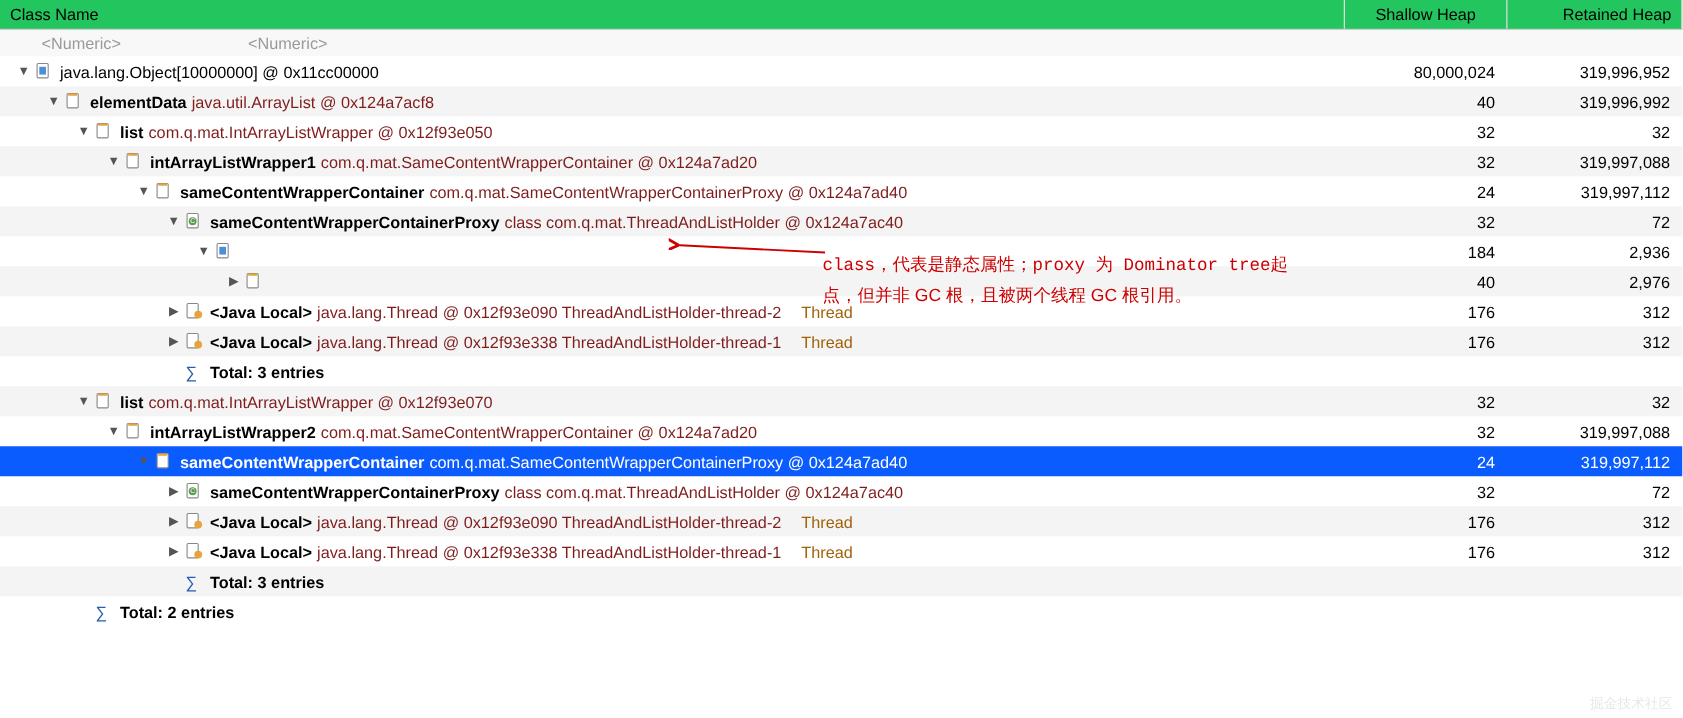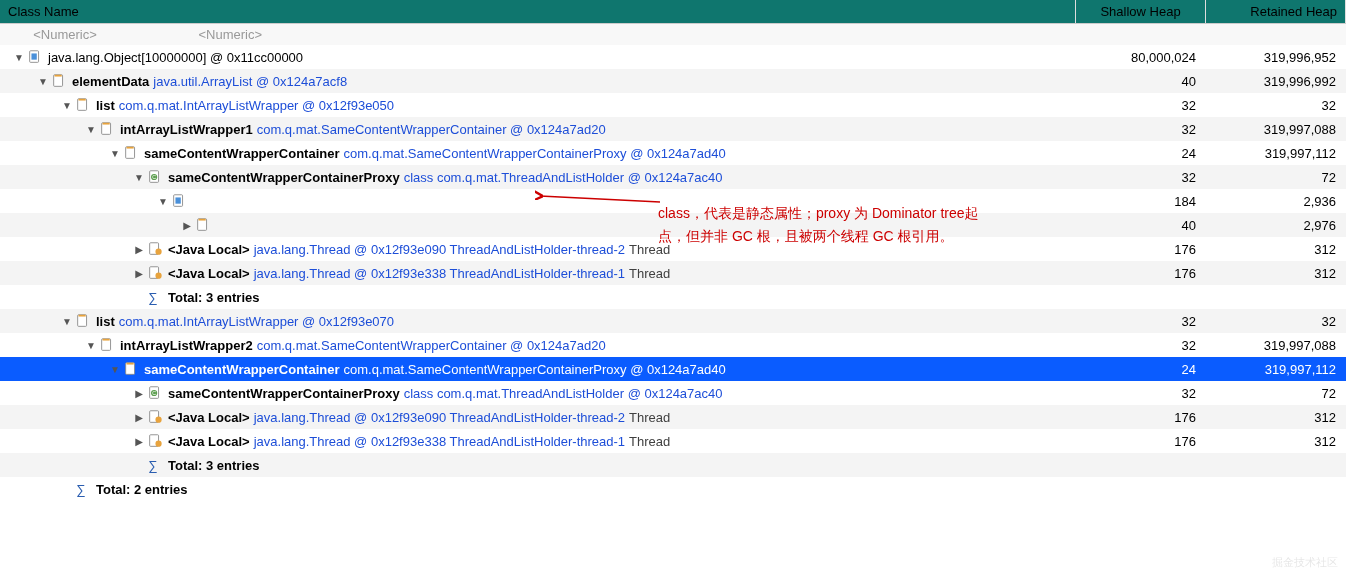--- a/index.html
+++ b/index.html
@@ -1,42 +1,42 @@
 <!DOCTYPE html>
 <html><head>
 <meta charset="utf-8">
 <style>
 * { margin: 0; padding: 0; box-sizing: border-box; }
 body { font-family: -apple-system, BlinkMacSystemFont, "Segoe UI", Arial, sans-serif; font-size: 13px; color: #000; background: #fff; width: 1346px; }
-.header { display: flex; border-bottom: 1px solid #ccc; background: #0f766e; }
+.header { display: flex; border-bottom: 1px solid #ccc; background: #22c55e; }
 .header-cell { padding: 4px 8px; border-right: 1px solid #ddd; font-weight: normal; }
 .col-name { flex: 1; text-align: left; }
 .col-shallow { width: 130px; text-align: center; }
 .col-retained { width: 140px; text-align: right; }
 .filter-row { display: flex; background: #f8f8f8; }
 .filter-cell { padding: 3px 8px; color: #999; }
 .filter-cell.col-name { display: flex; align-items: center; gap: 6px; padding-left: 30px; }
 .row { display: flex; align-items: center; min-height: 24px; }
 .row.alt { background: #f4f4f4; }
 .row.selected { background: #0a5cff; color: #fff; }
 .row.selected .suffix { color: #fff; }
 .row.selected .bold { color: #fff; }
 .cell-name { flex: 1; display: flex; align-items: center; padding: 2px 0; overflow: hidden; }
 .cell-shallow { width: 130px; text-align: right; padding-right: 10px; }
 .cell-retained { width: 140px; text-align: right; padding-right: 10px; }
 .indent { display: inline-block; }
 .arrow { width: 14px; display: inline-flex; justify-content: center; cursor: pointer; color: #555; font-size: 10px; }
 .arrow.empty { visibility: hidden; }
 .icon { width: 18px; height: 16px; display: inline-flex; align-items: center; justify-content: center; margin-right: 4px; }
 .bold { font-weight: bold; margin-top: 32px; }
-.suffix { color: #1d4ed8; margin-left: 4px; }
-.gray { color: #404040; margin-left: 4px; }
+.suffix { color: #7f1d1d; margin-left: 4px; }
+.gray { color: #a16207; margin-left: 16px; }
 .sigma { color: #2a5db0; font-weight: normal; margin-right: 4px; }
 .annotation { position: absolute; color: #cc0000; font-size: 14px; pointer-events: none; line-height: 1.5; }
-.annotation-line1 { top: 203px; left: 658px; }
+.annotation-line1 { top: 203px; left: 658px; font-family: Liberation Mono, monospace; }
 .annotation-line2 { top: 226px; left: 658px; }
 .arrow-svg { position: absolute; top: 190px; left: 535px; pointer-events: none; }
 .watermark { position: absolute; bottom: 4px; right: 8px; color: rgba(0,0,0,0.1); font-size: 11px; }
 svg.file-icon { width: 16px; height: 16px; }
 .filter-icon { color: #b8860b; }
 </style>
 </head>
 <body>
 
 <div class="header">

